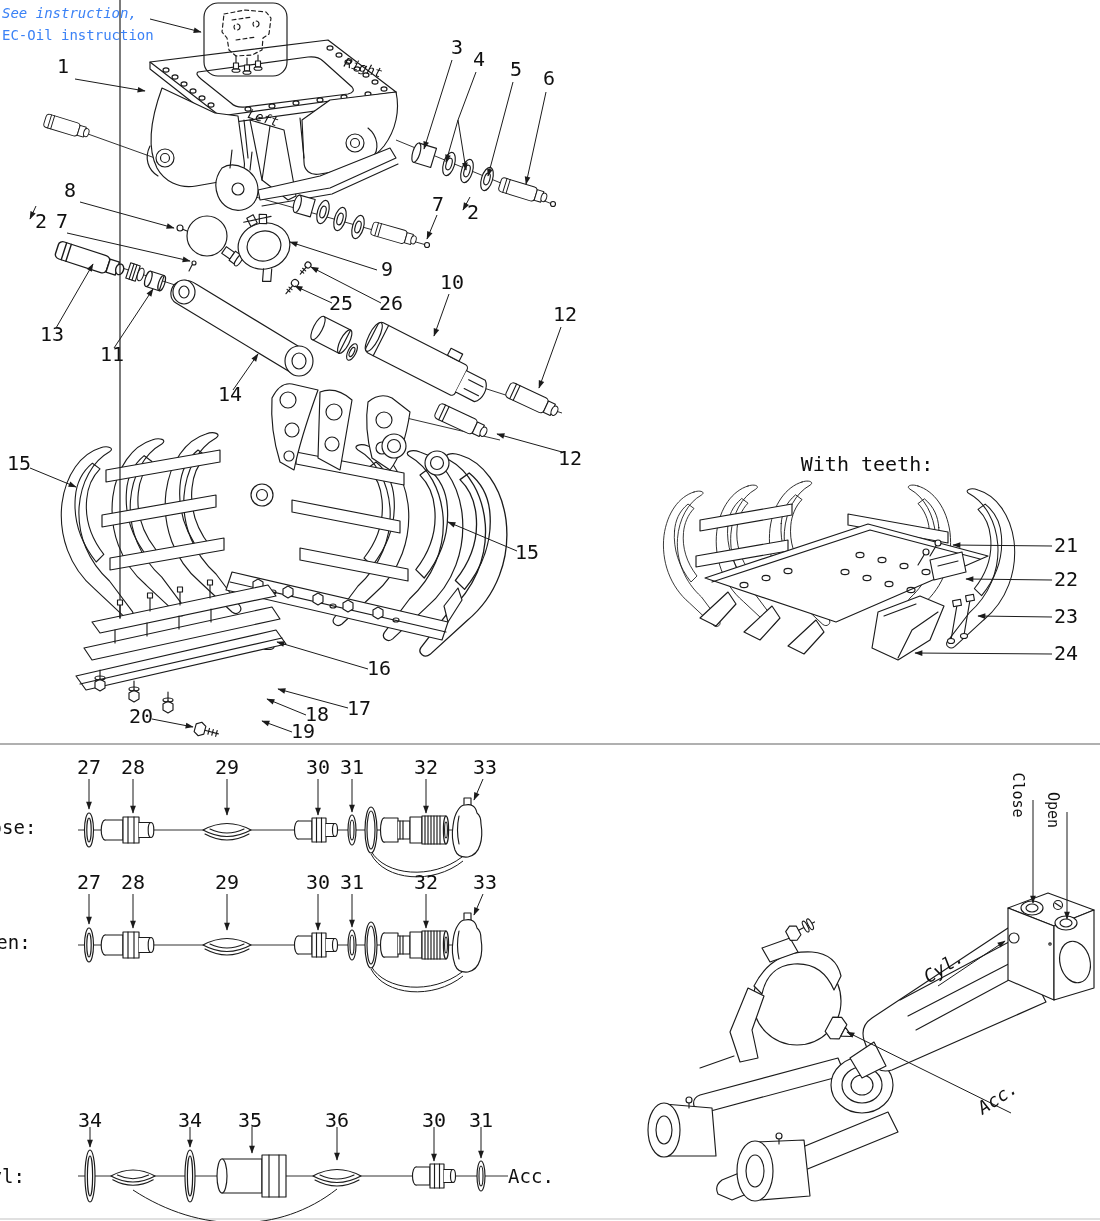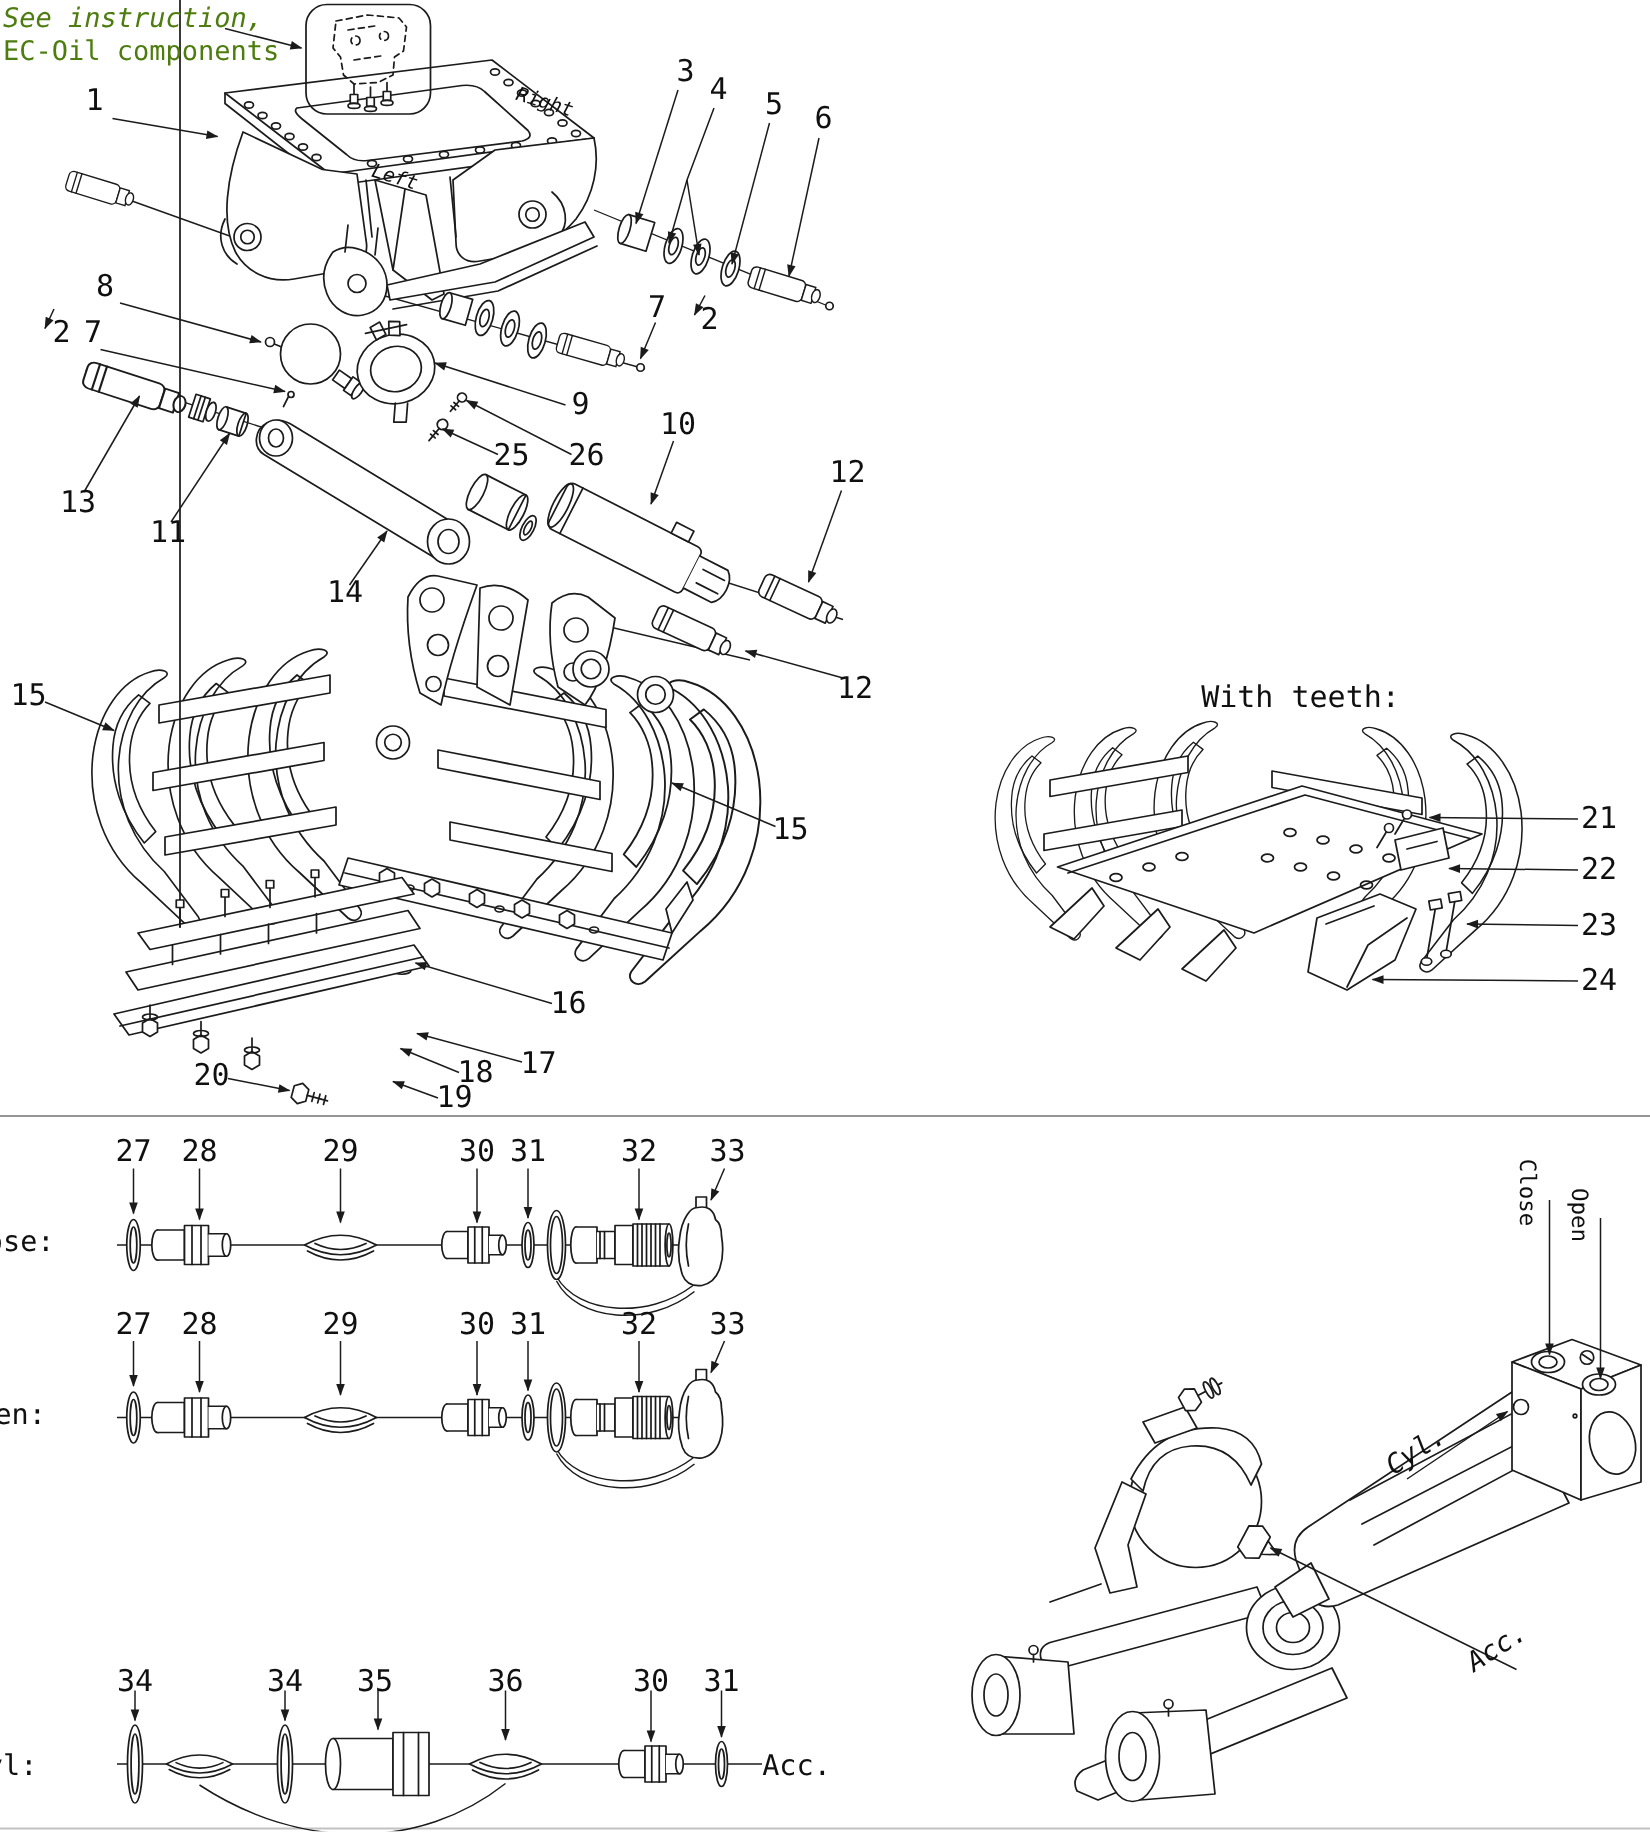--- a/index.html
+++ b/index.html
@@ -10,21 +10,21 @@
   .ln{stroke:#1b1b1b;stroke-width:1.15;fill:none;stroke-linecap:round;stroke-linejoin:round;}
   .w{fill:#fff;}
   .ld{stroke:#1b1b1b;stroke-width:1;fill:none;}
   .ax{stroke:#1b1b1b;stroke-width:0.9;fill:none;}
   .dash{stroke-dasharray:4 3;}
   .lbl{font:20px "DejaVu Sans Mono",monospace;fill:#101010;stroke:none;text-anchor:middle;}
   .sm{font-size:13px;font-style:italic;}
   .row{font-size:19px;}
   .vert{font-size:15px;}
   .ital{font-size:18px;font-style:italic;}
-  .note{position:absolute;left:2px;top:2px;color:#4d7c0f;line-height:22px;font-size:18px;}
+  .note{position:absolute;left:2px;top:2px;color:#3b82f6;line-height:22px;font-size:14px;}
   .note .l1{font-style:italic;}
   .divider{stroke:#969696;stroke-width:1.4;}
   .bottomline{stroke:#c2c2c2;stroke-width:1.2;}
 </style>
 </head>
 <body>
 
 <div class="stage">
 <svg width="1100" height="1221" viewBox="0 0 1100 1221">
 <defs>
@@ -648,15 +648,15 @@
         <text x="531" y="1183" class="lbl row" text-anchor="start">Acc.</text>
         <text x="1013" y="795" class="lbl vert" transform="rotate(90 1013 795)" text-anchor="start">Close</text>
         <text x="1048" y="810" class="lbl vert" transform="rotate(90 1048 810)" text-anchor="start">Open</text>
         <text x="947" y="972" class="lbl ital" transform="rotate(-33 947 972)">Cyl.</text>
         <text x="1001" y="1103" class="lbl ital" transform="rotate(-33 1001 1103)">Acc.</text>
       </g>
 </svg>
 
 <div class="note">
   <div class="l1">See instruction,</div>
-  <div class="l2">EC-Oil components</div>
+  <div class="l2">EC-Oil instruction</div>
 </div>
 </div>
 
 </body></html>

